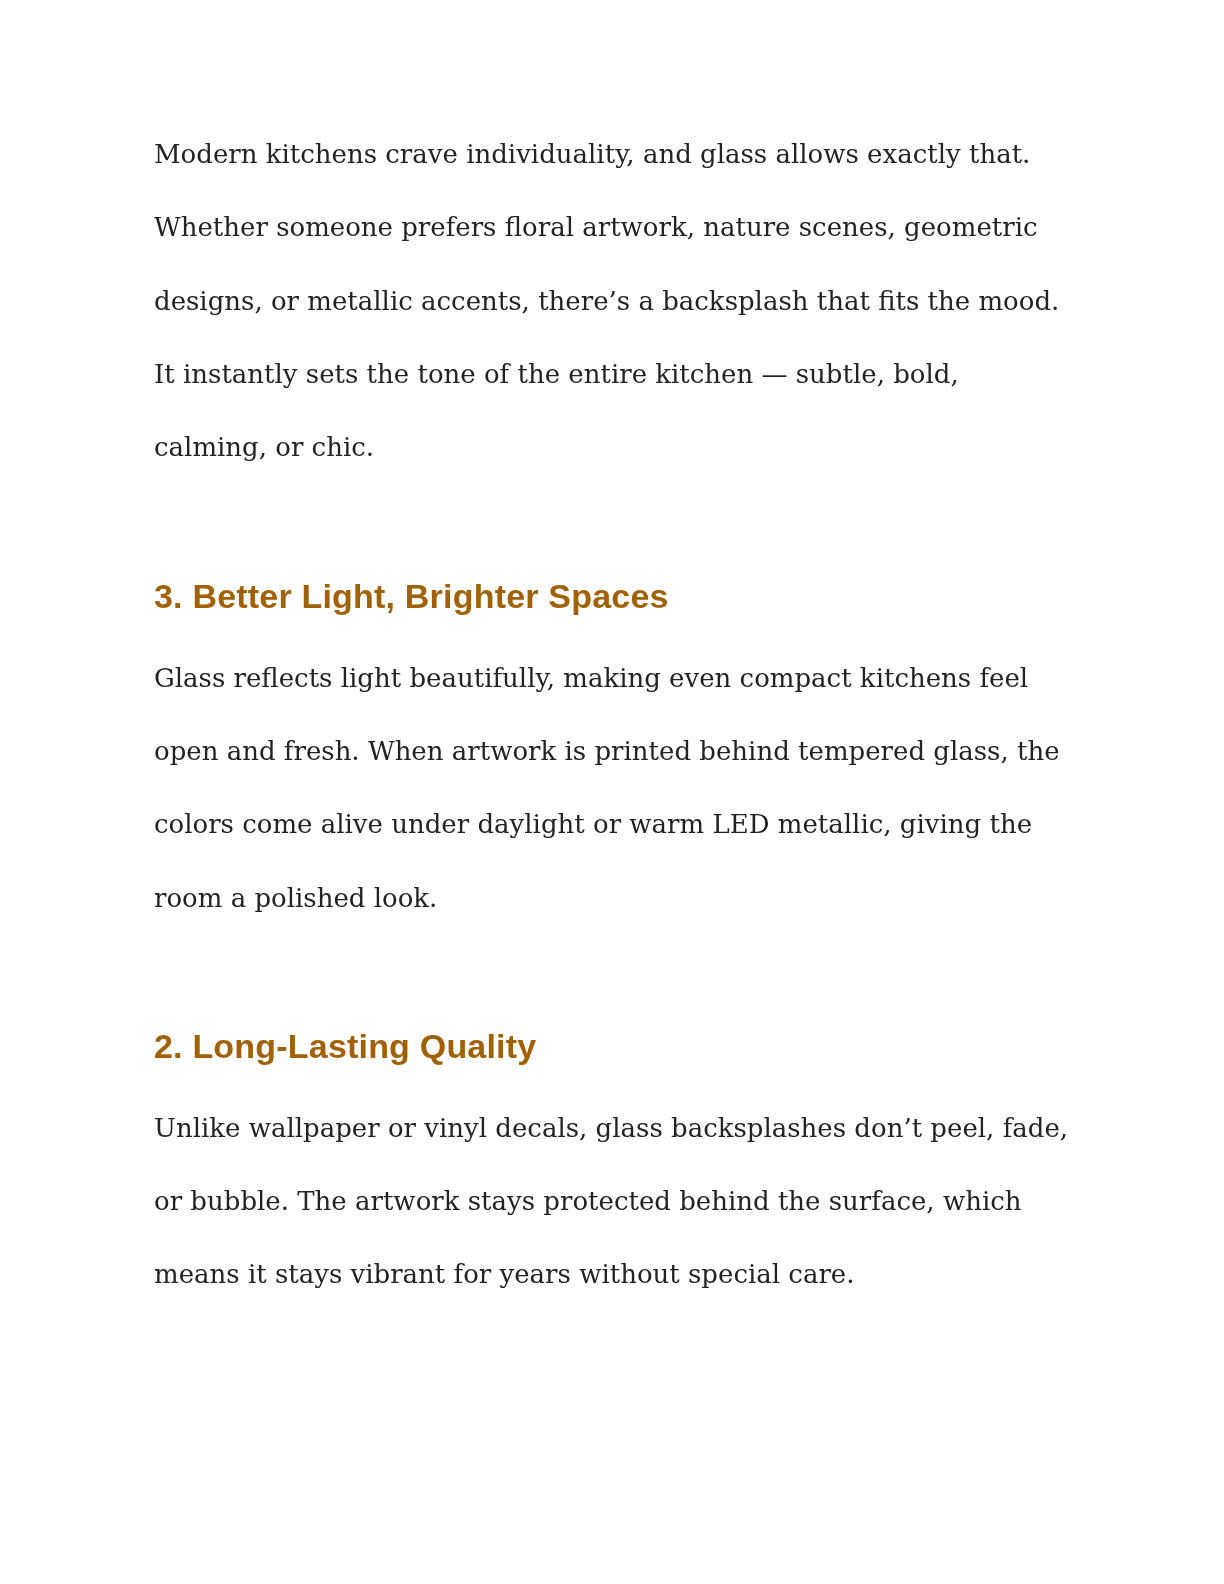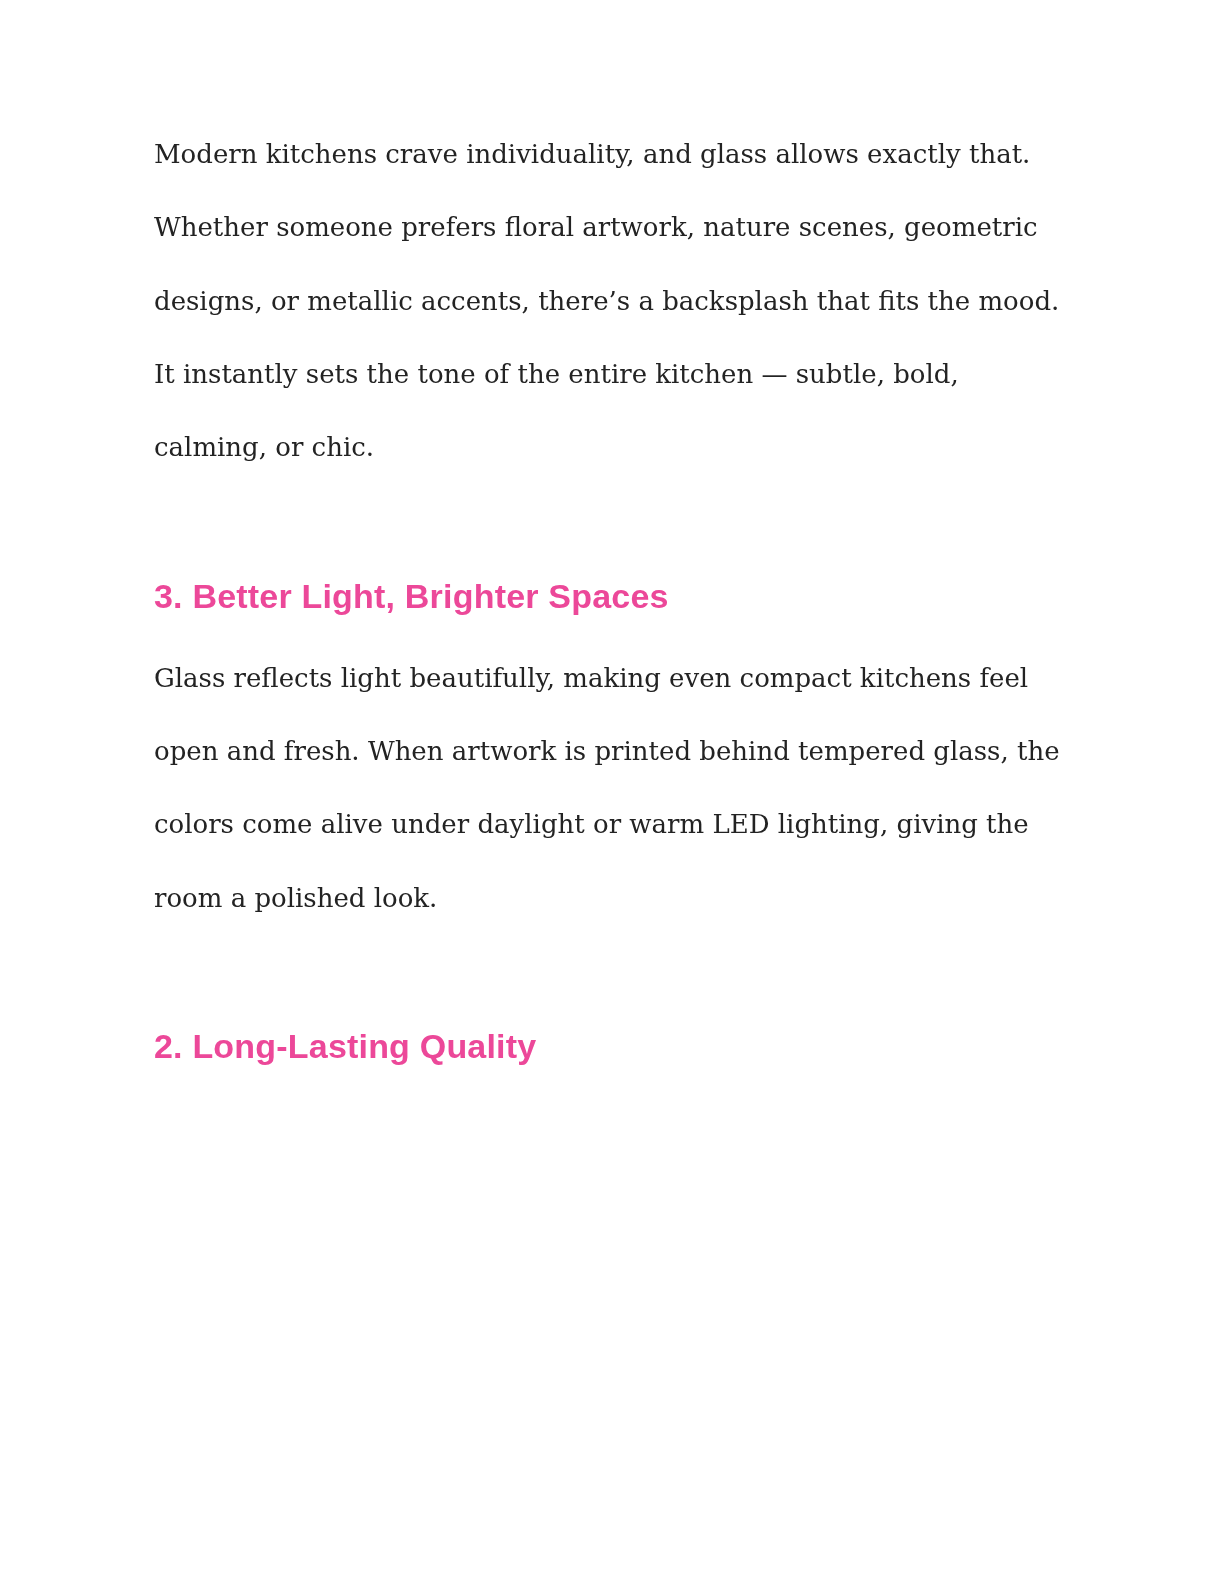--- a/index.html
+++ b/index.html
@@ -24,21 +24,21 @@
     margin: 0 0 0 0;
     max-width: 945px;
   }
   .para-block {
     margin-bottom: 66px;
   }
   .section-heading {
     font-family: "Liberation Sans", sans-serif;
     font-size: 34px;
     font-weight: 700;
-    color: #ec4899;
+    color: #a16207;
     letter-spacing: 0.2px;
     margin: 0 0 26px 0;
   }
   .heading-block {
     margin-top: 92px;
     margin-bottom: 26px;
   }
 </style>
 </head>
 <body>
@@ -47,21 +47,24 @@
 
   <div class="para-block">
     <p class="body-paragraph">Modern kitchens crave individuality, and glass allows exactly that. Whether someone prefers floral artwork, nature scenes, geometric designs, or metallic accents, there’s a backsplash that fits the mood. It instantly sets the tone of the entire kitchen — subtle, bold, calming, or chic.</p>
   </div>
 
   <div class="heading-block">
     <h2 class="section-heading">3. Better Light, Brighter Spaces</h2>
   </div>
 
   <div class="para-block">
-    <p class="body-paragraph">Glass reflects light beautifully, making even compact kitchens feel open and fresh. When artwork is printed behind tempered glass, the colors come alive under daylight or warm LED lighting, giving the room a polished look.</p>
+    <p class="body-paragraph">Glass reflects light beautifully, making even compact kitchens feel open and fresh. When artwork is printed behind tempered glass, the colors come alive under daylight or warm LED metallic, giving the room a polished look.</p>
   </div>
 
   <div class="heading-block">
     <h2 class="section-heading">2. Long-Lasting Quality</h2>
   </div>
 
+  <div class="para-block">
+    <p class="body-paragraph">Unlike wallpaper or vinyl decals, glass backsplashes don’t peel, fade, or bubble. The artwork stays protected behind the surface, which means it stays vibrant for years without special care.</p>
+  </div>
 
 </div>
 
 </body></html>

